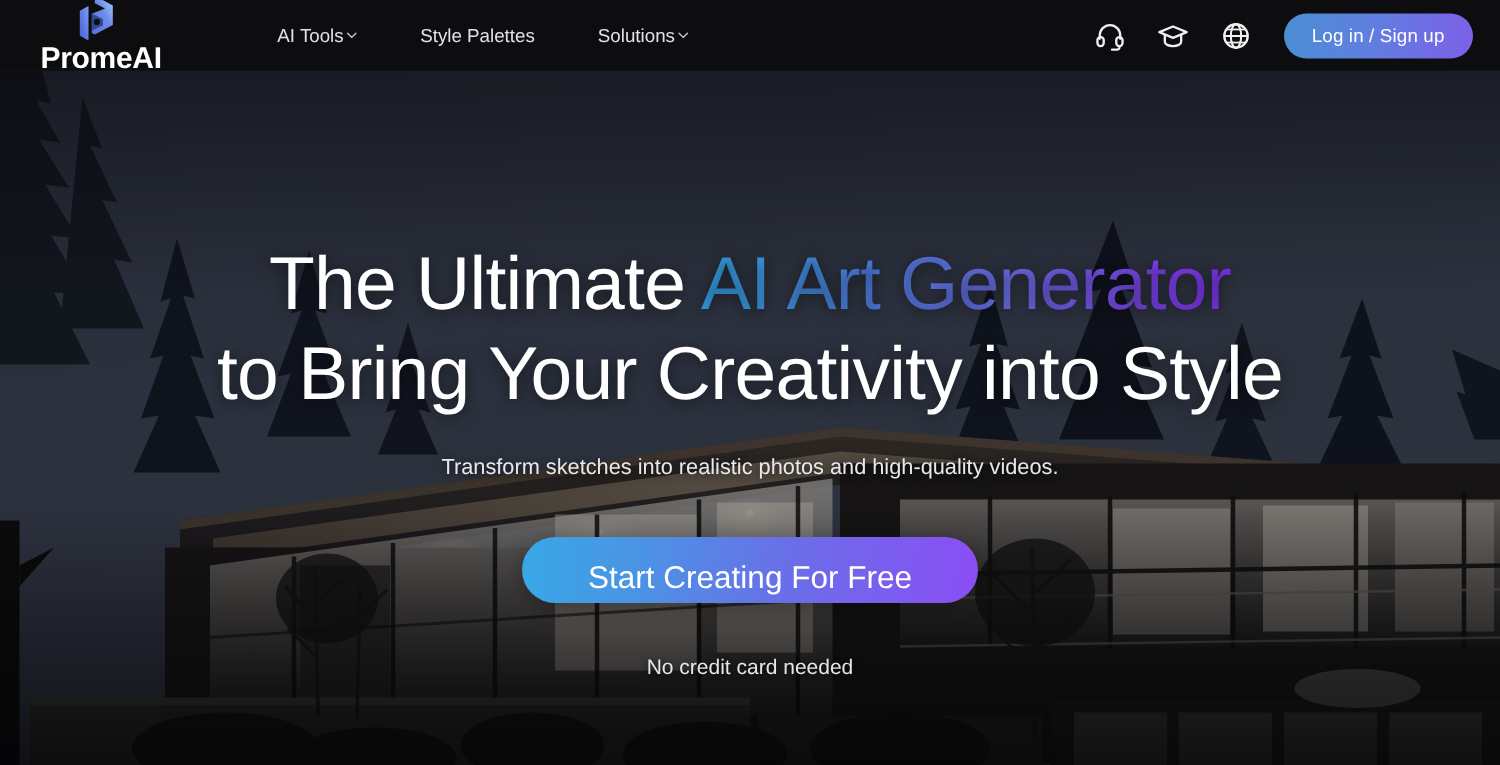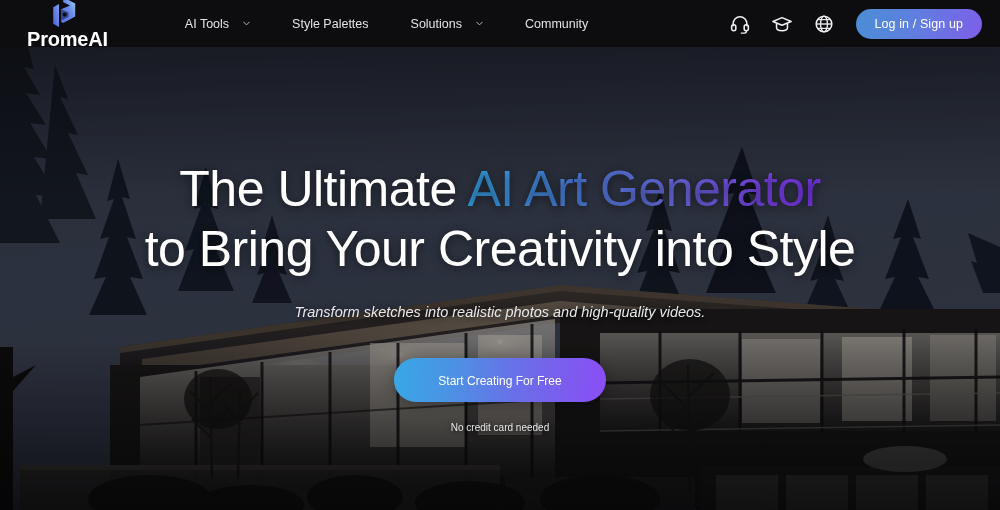--- a/index.html
+++ b/index.html
@@ -19,21 +19,21 @@
   }
   .brand { display:flex; align-items:center; margin-left:18px; cursor:pointer;flex-direction:column; }
   .logo-mark { width:30px; height:32px; display:block; }
   .brand-name {
     margin-left:9px; color:#ffffff; font-size:20px; font-weight:bold;
     letter-spacing:-0.2px;
   }
 
   .nav { display:flex; align-items:center; margin-left:56px; height:100%; }
   .nav-item {
-    display:flex; align-items:center; gap:14px;
+    display:flex; align-items:center; gap:2px;
     color:#e2e2e6; font-size:12.5px; padding:0 21px; height:100%;
     cursor:pointer; white-space:nowrap;
   }
   .caret { width:7px; height:7px; display:block; opacity:.9; }
   .crown { width:15px; height:12px; display:block; margin-right:1px; }
 
   .header-right {
     margin-left:auto; display:flex; align-items:center; gap:22px;
     margin-right:18px;
   }
@@ -64,30 +64,30 @@
   }
   .hl1 { margin-top:113px; }
   .hl2 { margin-top:2px; }
   .grad-text {
     background:linear-gradient(90deg,#34a5e8 0%,#4f7fe2 32%,#6d6ee8 58%,#8040f2 88%,#7b35ee 100%);
     -webkit-background-clip:text; background-clip:text;
     -webkit-text-fill-color:transparent; color:transparent;
   }
   .subtitle {
     margin-top:26px; font-size:14.5px; color:#e8e8ea;
-    text-shadow:0 1px 6px rgba(0,0,0,.7); white-space:nowrap;font-style:italic;
+    text-shadow:0 1px 6px rgba(0,0,0,.7); white-space:nowrap;
   }
   .cta-btn {
     margin-top:38px; height:44px; padding:16px 44px; border:0; border-radius:22px;
     background:linear-gradient(95deg,#38a8e6 0%,#4b93e4 26%,#6a6fe8 58%,#8b4df5 100%);
-    color:#ffffff; font-size:12px; font-family:"Liberation Sans", sans-serif;
+    color:#ffffff; font-size:21px; font-family:"Liberation Sans", sans-serif;
     cursor:pointer; white-space:nowrap; box-shadow:0 3px 14px rgba(0,0,0,.3);
   }
   .note {
-    margin-top:20px; font-size:10px; color:#e6e6e8;
+    margin-top:34px; font-size:14px; color:#e6e6e8;
     text-shadow:0 1px 5px rgba(0,0,0,.8); white-space:nowrap;
   }
 </style>
 </head>
 <body>
 
 <div id="page">
 
   <div class="hero">
     <svg class="bg-canvas" viewBox="0 0 1000 463" preserveAspectRatio="none">
@@ -302,23 +302,20 @@
         <span>Style Palettes</span>
       </div>
 
       <div class="nav-item">
         <span>Solutions</span>
         <svg class="caret" viewBox="0 0 10 10">
           <path d="M1 3 L5 7 L9 3" stroke="#d9d9de" stroke-width="1.3" fill="none" stroke-linecap="round"></path>
         </svg>
       </div>
 
-      <div class="nav-item">
-        <span>Community</span>
-      </div>
 
     </nav>
 
     <div class="header-right">
 
       <svg class="hicon" viewBox="0 0 22 22">
         <path d="M3.5 13 V10.5 A7.5 7.5 0 0 1 18.5 10.5 V13" fill="none" stroke="#f0f0f2" stroke-width="1.7" stroke-linecap="round"></path>
         <rect x="1.8" y="11.8" width="4.6" height="6.6" rx="2.2" fill="none" stroke="#f0f0f2" stroke-width="1.7"></rect>
         <rect x="15.6" y="11.8" width="4.6" height="6.6" rx="2.2" fill="none" stroke="#f0f0f2" stroke-width="1.7"></rect>
         <path d="M18 18.4 V19 A2 2 0 0 1 16 21 H12.4" fill="none" stroke="#f0f0f2" stroke-width="1.5" stroke-linecap="round"></path>

